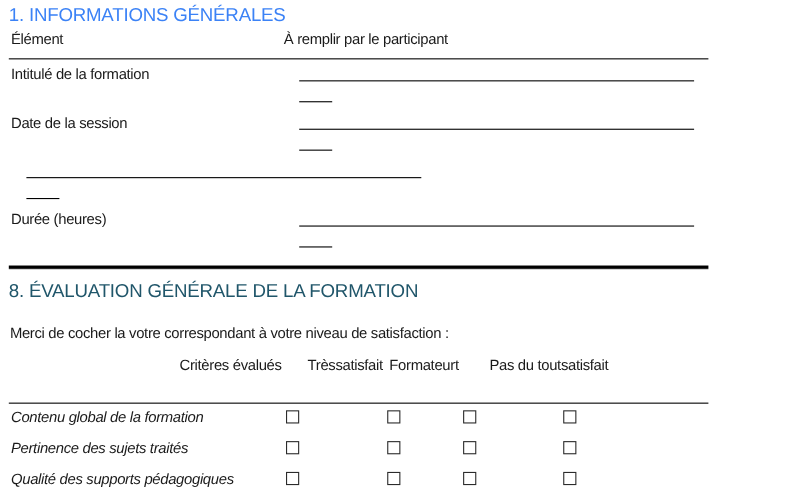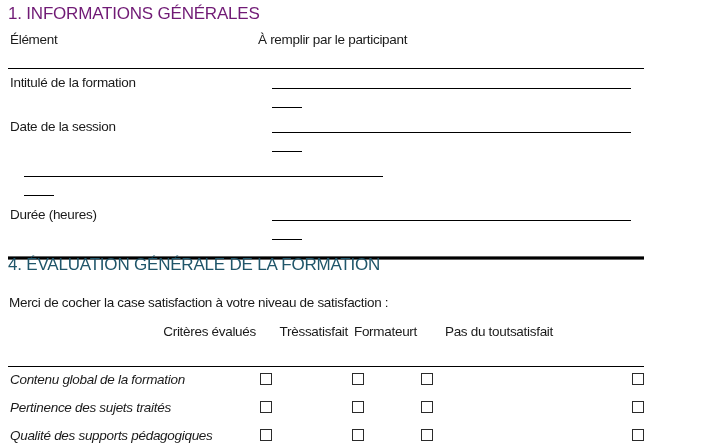--- a/index.html
+++ b/index.html
@@ -7,22 +7,22 @@
         font-family:"Liberation Sans",sans-serif;color:#1a1a1a;}
   .sec-title{position:absolute;left:8px;margin:0;font-size:17px;font-weight:400;
              letter-spacing:-0.2px;white-space:nowrap;}
   #sec1-title{top:4px;}
   #sec2-title{top:255px;}
   .body-text{font-size:13.5px;letter-spacing:-0.3px;}
   #intro{position:absolute;left:9px;top:295px;margin:0;white-space:nowrap;}
 
   
   #t1{position:absolute;left:8px;top:28px;width:636px;}
-  .t1-header{display:flex;height:22px;align-items:center;border-bottom:1.5px solid #000;
-             padding-bottom:18px;box-sizing:content-box;}
+  .t1-header{display:flex;height:22px;align-items:flex-start;border-bottom:1.5px solid #000;
+             padding-bottom:3px;box-sizing:content-box;}
   .t1-header .c1{width:248px;padding-left:2px;}
   .t1-row{display:flex;height:44px;}
   .t1-row .c1{width:248px;padding-left:2px;padding-top:6px;box-sizing:border-box;}
   .t1-row .c2{position:relative;flex:1;}
   .ul-long{position:absolute;left:16px;top:0;width:359px;height:19px;
            border-bottom:1.5px solid #000;}
   .ul-short{position:absolute;left:16px;top:19px;width:30px;height:19px;
             border-bottom:1.5px solid #000;}
   .t1-spacer{height:11px;}
   .thick-rule{height:4px;background:linear-gradient(#aaaaaa,#000 30%,#000 70%,#aaaaaa);}
@@ -33,30 +33,30 @@
   .t2-header .cell{display:flex;justify-content:flex-end;
                    padding-left:2px;padding-bottom:4px;box-sizing:border-box;}
   .t2-header .line{display:block;height:20px;line-height:20px;white-space:nowrap;}
   .t2-row{display:flex;height:28px;font-style:italic;}
   .t2-row .cell{padding-left:2px;box-sizing:border-box;}
   .t2-row .label{padding-top:5px;white-space:nowrap;}
   .w-crit{width:248px;}
   .w-tres{width:92px;}
   .w-sat{width:69px;}
   .w-peu{width:91px;}
-  .w-pas{width:136px;text-align:right;}
+  .w-pas{width:136px;}
   .checkbox{display:inline-block;width:10px;height:10px;border:1.2px solid #2b2b2b;
             margin-left:2px;margin-top:6px;background:#fff;}
 </style>
 </head>
 <body>
 
 <div class="page">
 
-  <h1 class="sec-title" id="sec1-title" style="color: #701a75;">1. INFORMATIONS GÉNÉRALES</h1>
+  <h1 class="sec-title" id="sec1-title" style="color: #3b82f6;">1. INFORMATIONS GÉNÉRALES</h1>
 
   <div id="t1">
     <div class="t1-header body-text">
       <span class="c1">Élément</span>
       <span class="c2h">À remplir par le participant</span>
     </div>
 
     <div class="t1-row">
       <span class="c1 body-text">Intitulé de la formation</span>
       <span class="c2">
@@ -82,23 +82,23 @@
       <span class="c2">
         <span class="ul-long"></span>
         <span class="ul-short"></span>
       </span>
     </div>
 
     <div class="t1-spacer"></div>
     <div class="thick-rule"></div>
   </div>
 
-  <h1 class="sec-title" id="sec2-title" style="color: rgb(32, 86, 106);">4. ÉVALUATION GÉNÉRALE DE LA FORMATION</h1>
+  <h1 class="sec-title" id="sec2-title" style="color: rgb(32, 86, 106);">8. ÉVALUATION GÉNÉRALE DE LA FORMATION</h1>
 
-  <p id="intro" class="body-text">Merci de cocher la case satisfaction à votre niveau de satisfaction :</p>
+  <p id="intro" class="body-text">Merci de cocher la votre correspondant à votre niveau de satisfaction :</p>
 
   <div id="t2">
     <div class="t2-header body-text">
       <span class="cell w-crit">
         <span class="line"></span>
         <span class="line">Critères évalués</span>
       </span>
       <span class="cell w-tres">
         <span class="line">Très</span>
         <span class="line">satisfait</span>

